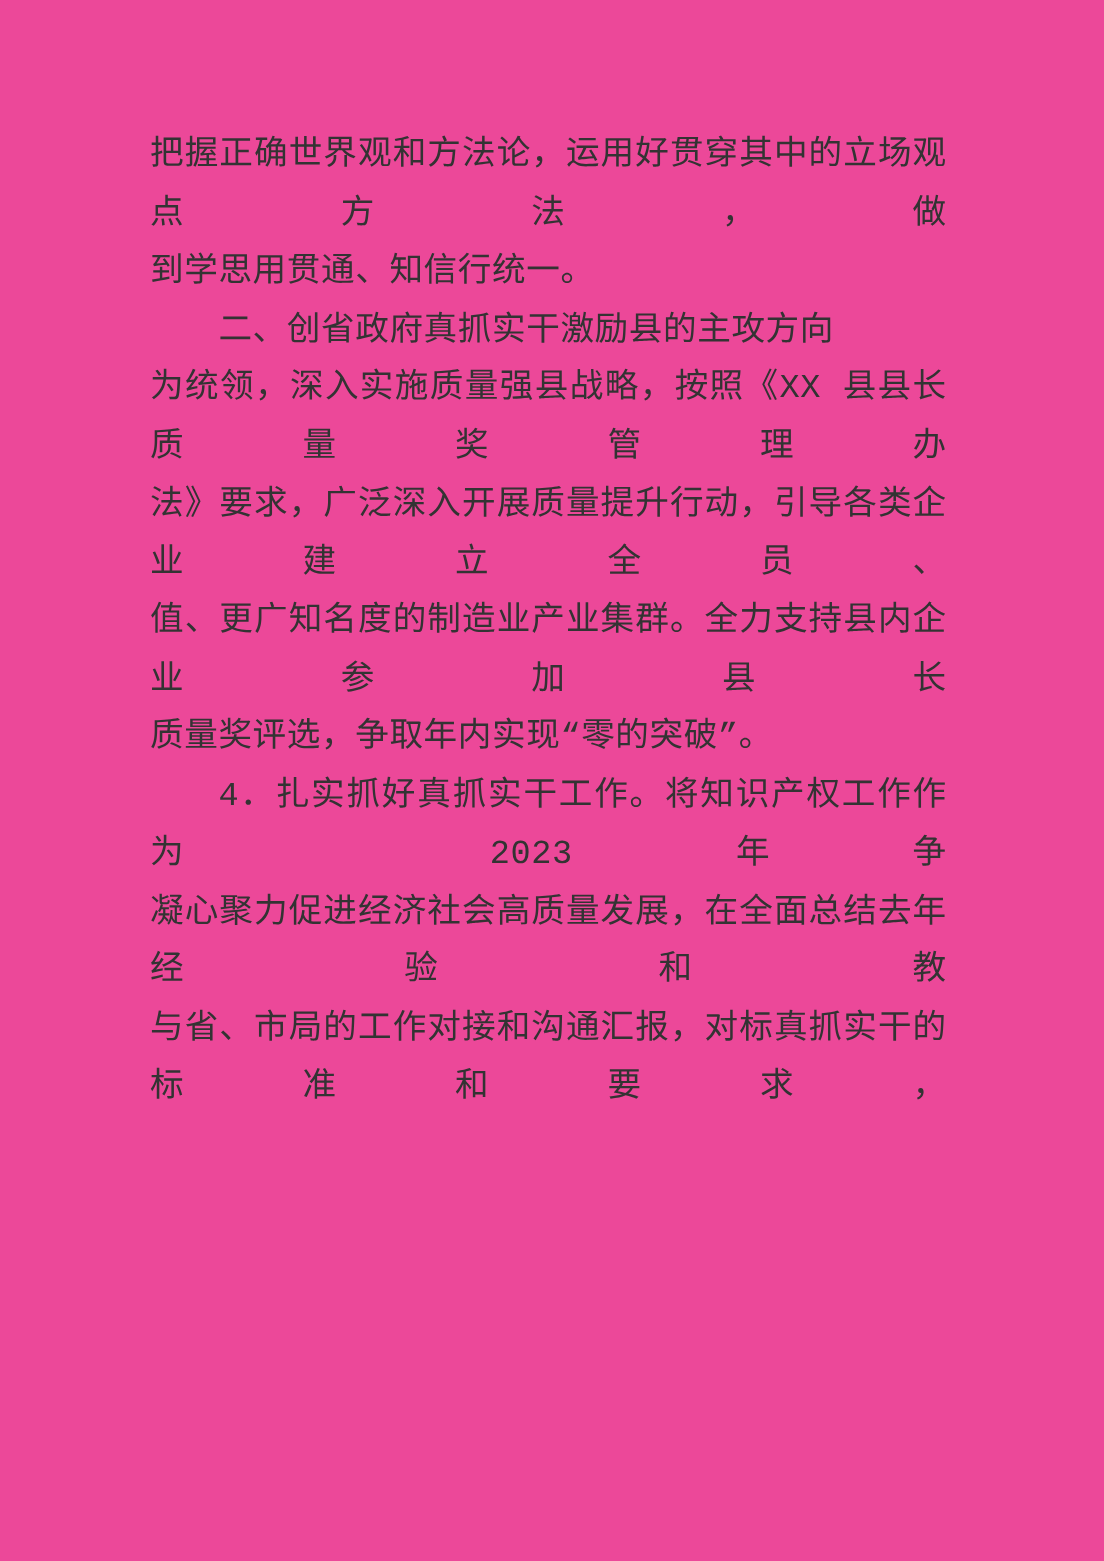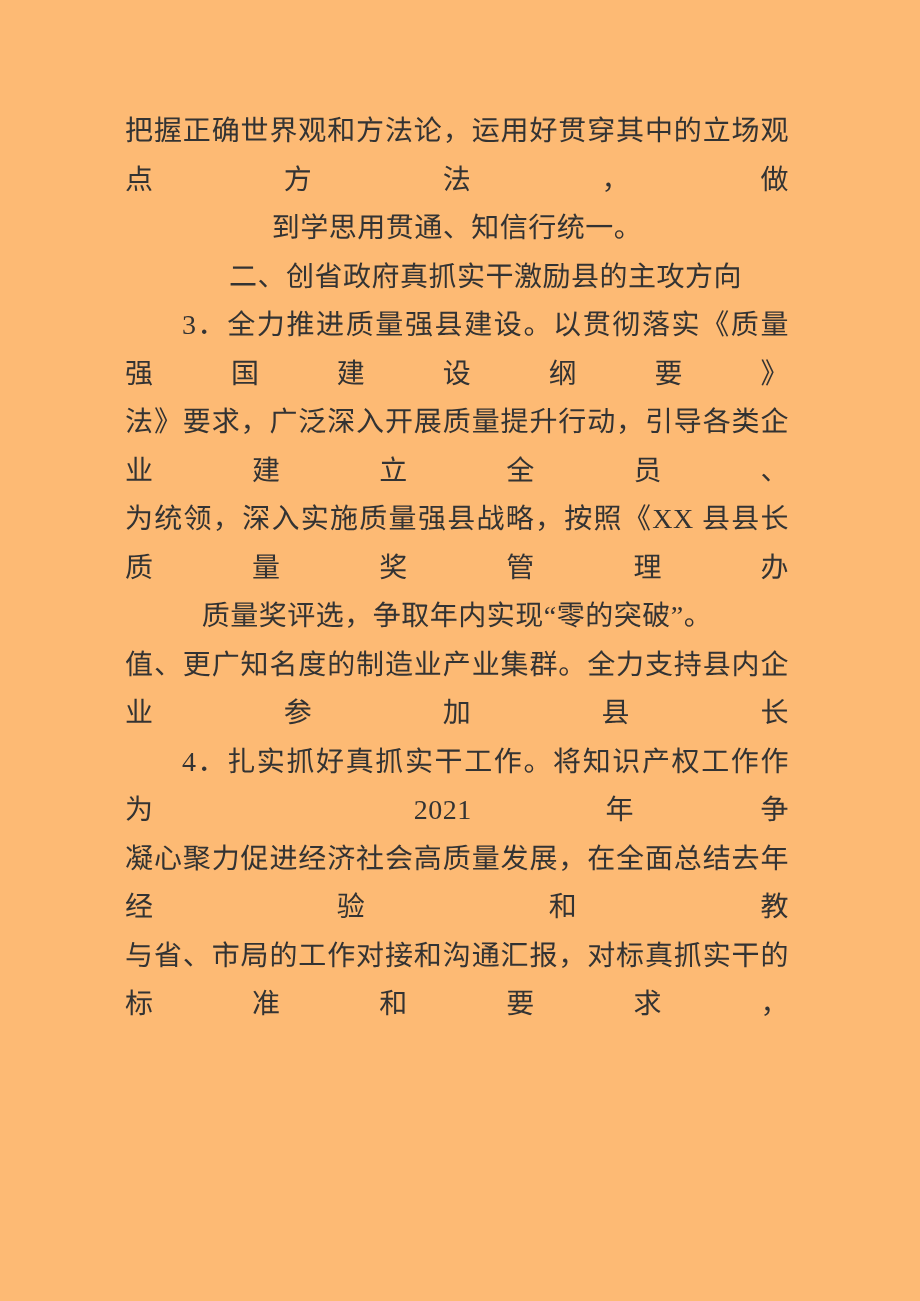--- a/index.html
+++ b/index.html
@@ -25,46 +25,45 @@
     top: 107px;
     width: 664px;
     font-size: 28px;
     line-height: 48.5px;
     letter-spacing: 0.5px;
     color: #333333;
     font-weight: 400;
   }
   .line {
     white-space: nowrap;
-    text-align: center;
+    text-align: left;
   }
   .line.justify {
     white-space: normal;
     text-align: justify;
     text-align-last: justify;
     text-justify: inter-character;
   }
   .line.indent {
     text-indent: 57px;
   }
   .line.heading {
     
     font-weight: 400;
   }
 </style>
 </head>
 <body>
 
-<div class="page" style="background: #fdba74;">
+<div class="page" style="background: #ec4899; font-family: Liberation Mono, monospace;">
   <div class="content" id="doc-content" style="color: rgb(51, 51, 51);">
       <div class="line justify">把握正确世界观和方法论，运用好贯穿其中的立场观点方法，做</div>
       <div class="line">到学思用贯通、知信行统一。</div>
       <div class="line indent heading">二、创省政府真抓实干激励县的主攻方向</div>
-      <div class="line justify indent">3．全力推进质量强县建设。以贯彻落实《质量强国建设纲要》</div>
+      <div class="line justify">为统领，深入实施质量强县战略，按照《XX 县县长质量奖管理办</div>
       <div class="line justify">法》要求，广泛深入开展质量提升行动，引导各类企业建立全员、</div>
-      <div class="line justify">为统领，深入实施质量强县战略，按照《XX 县县长质量奖管理办</div>
+      <div class="line justify">值、更广知名度的制造业产业集群。全力支持县内企业参加县长</div>
       <div class="line">质量奖评选，争取年内实现“零的突破”。</div>
-      <div class="line justify">值、更广知名度的制造业产业集群。全力支持县内企业参加县长</div>
-      <div class="line justify indent">4．扎实抓好真抓实干工作。将知识产权工作作为 2021 年争</div>
+      <div class="line justify indent">4．扎实抓好真抓实干工作。将知识产权工作作为 2023 年争</div>
       <div class="line justify">凝心聚力促进经济社会高质量发展，在全面总结去年经验和教</div>
       <div class="line justify">与省、市局的工作对接和沟通汇报，对标真抓实干的标准和要求，</div>
     </div>
 </div>
 
 </body></html>

